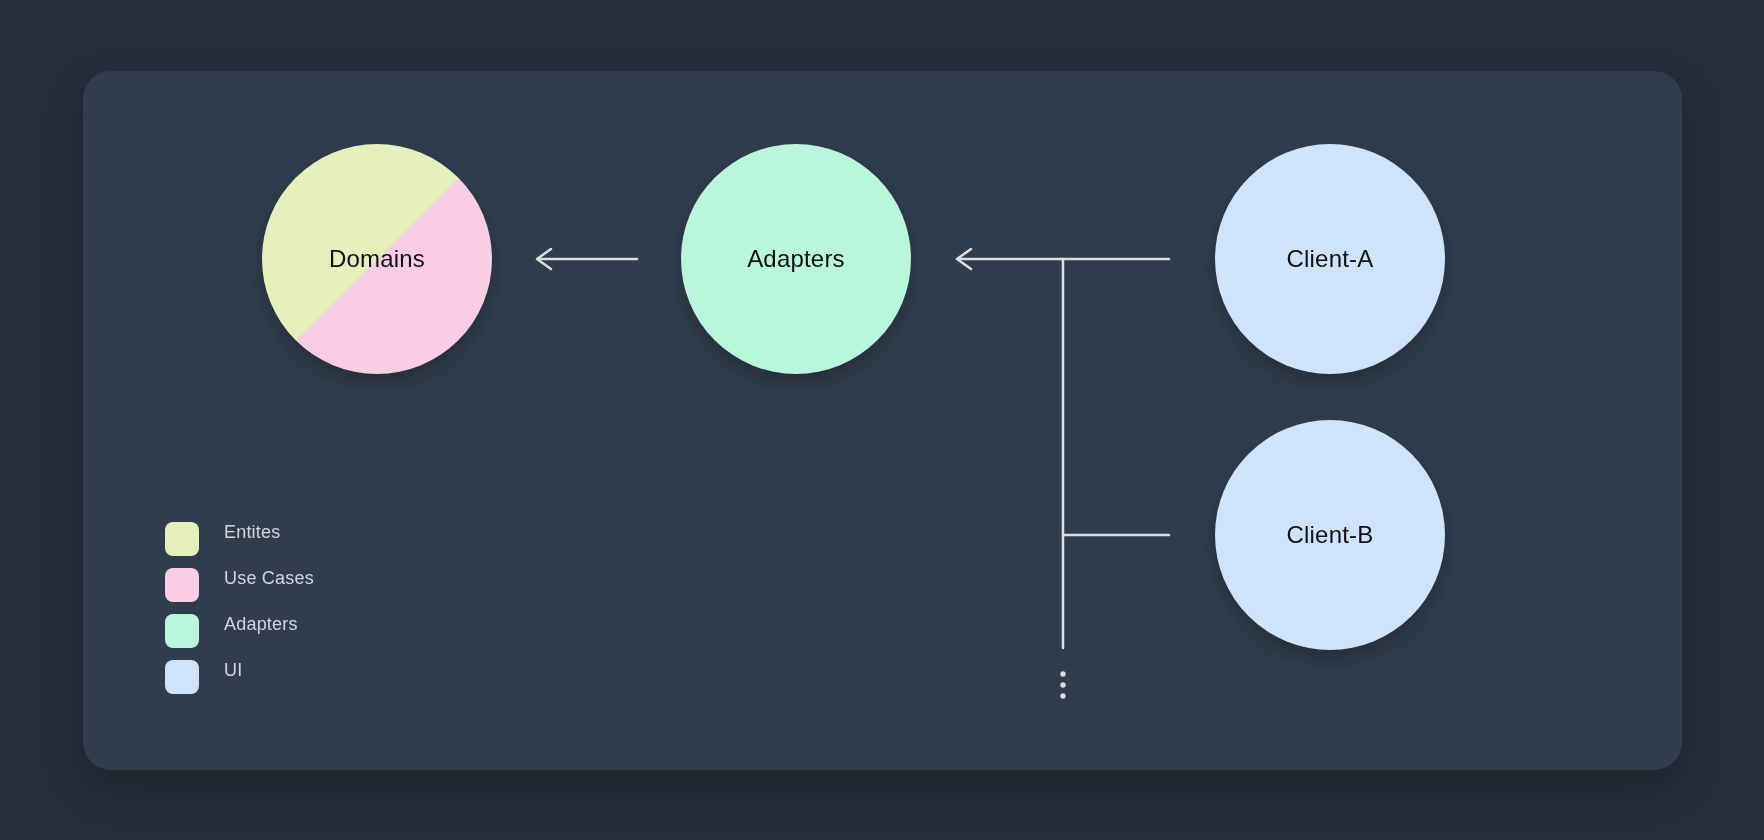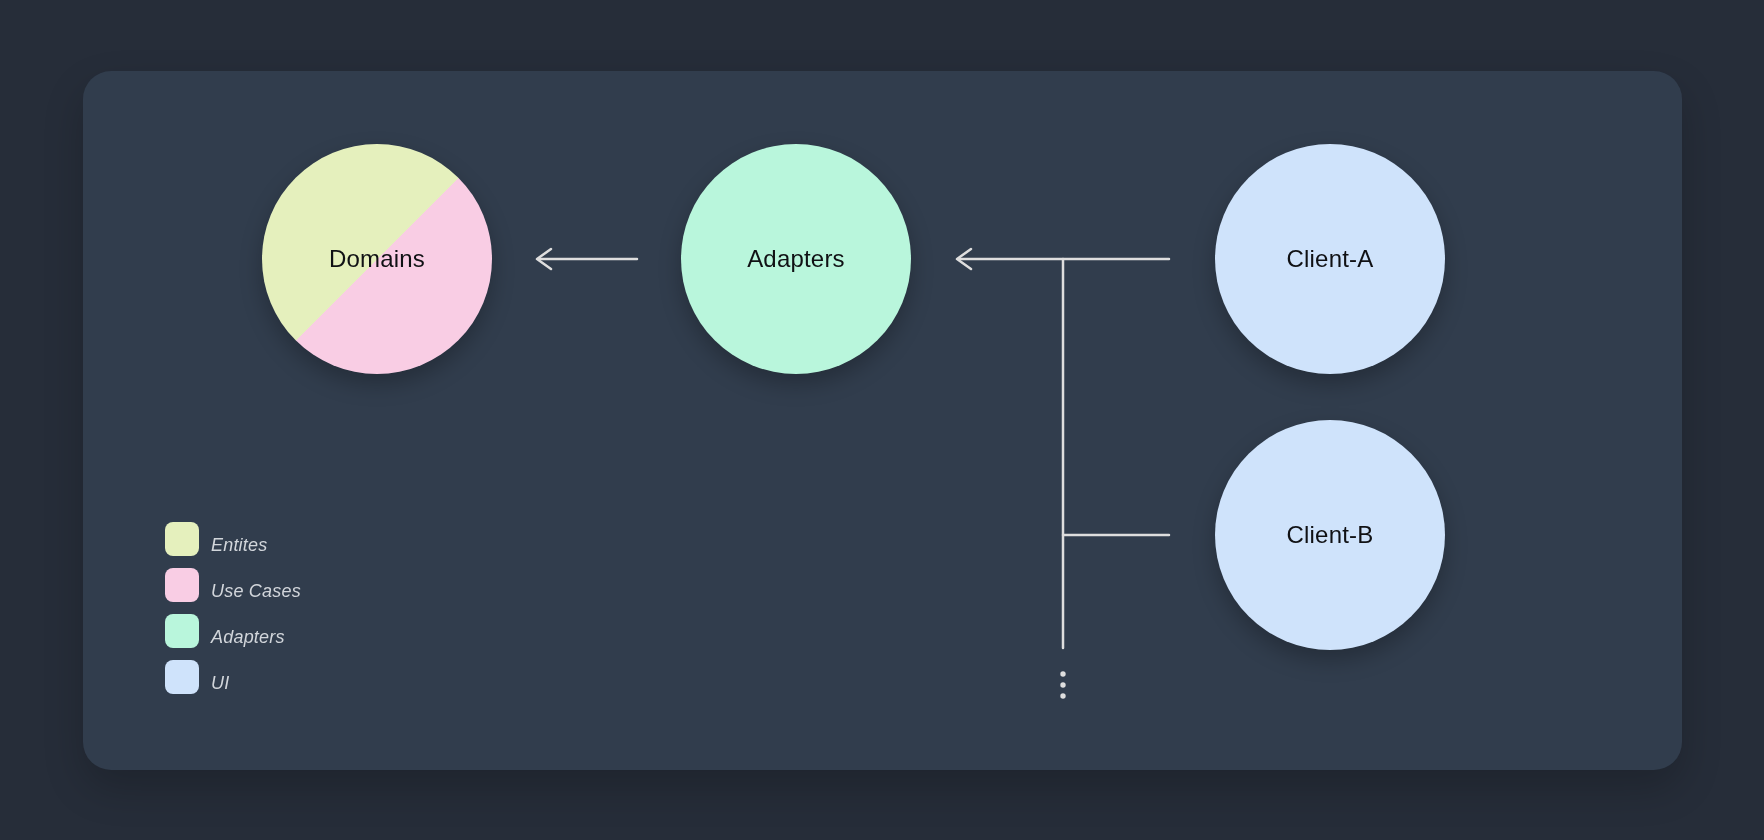--- a/index.html
+++ b/index.html
@@ -66,24 +66,23 @@
   .legend {
     position: absolute;
     left: 165px;
     top: 522px;
     display: flex;
     flex-direction: column;
     gap: 12px;
   }
   .legend-row {
     display: flex;
-    align-items: flex-end;
-    gap: 12px;
+    align-items: flex-start;
+    gap: 25px;
     height: 34px;
-    font-style: italic;
   }
   .legend-swatch {
     width: 34px;
     height: 34px;
     border-radius: 8px;
     flex: 0 0 auto;
   }
   .legend-label {
     font-size: 18px;
     color: #D2D6DB;

